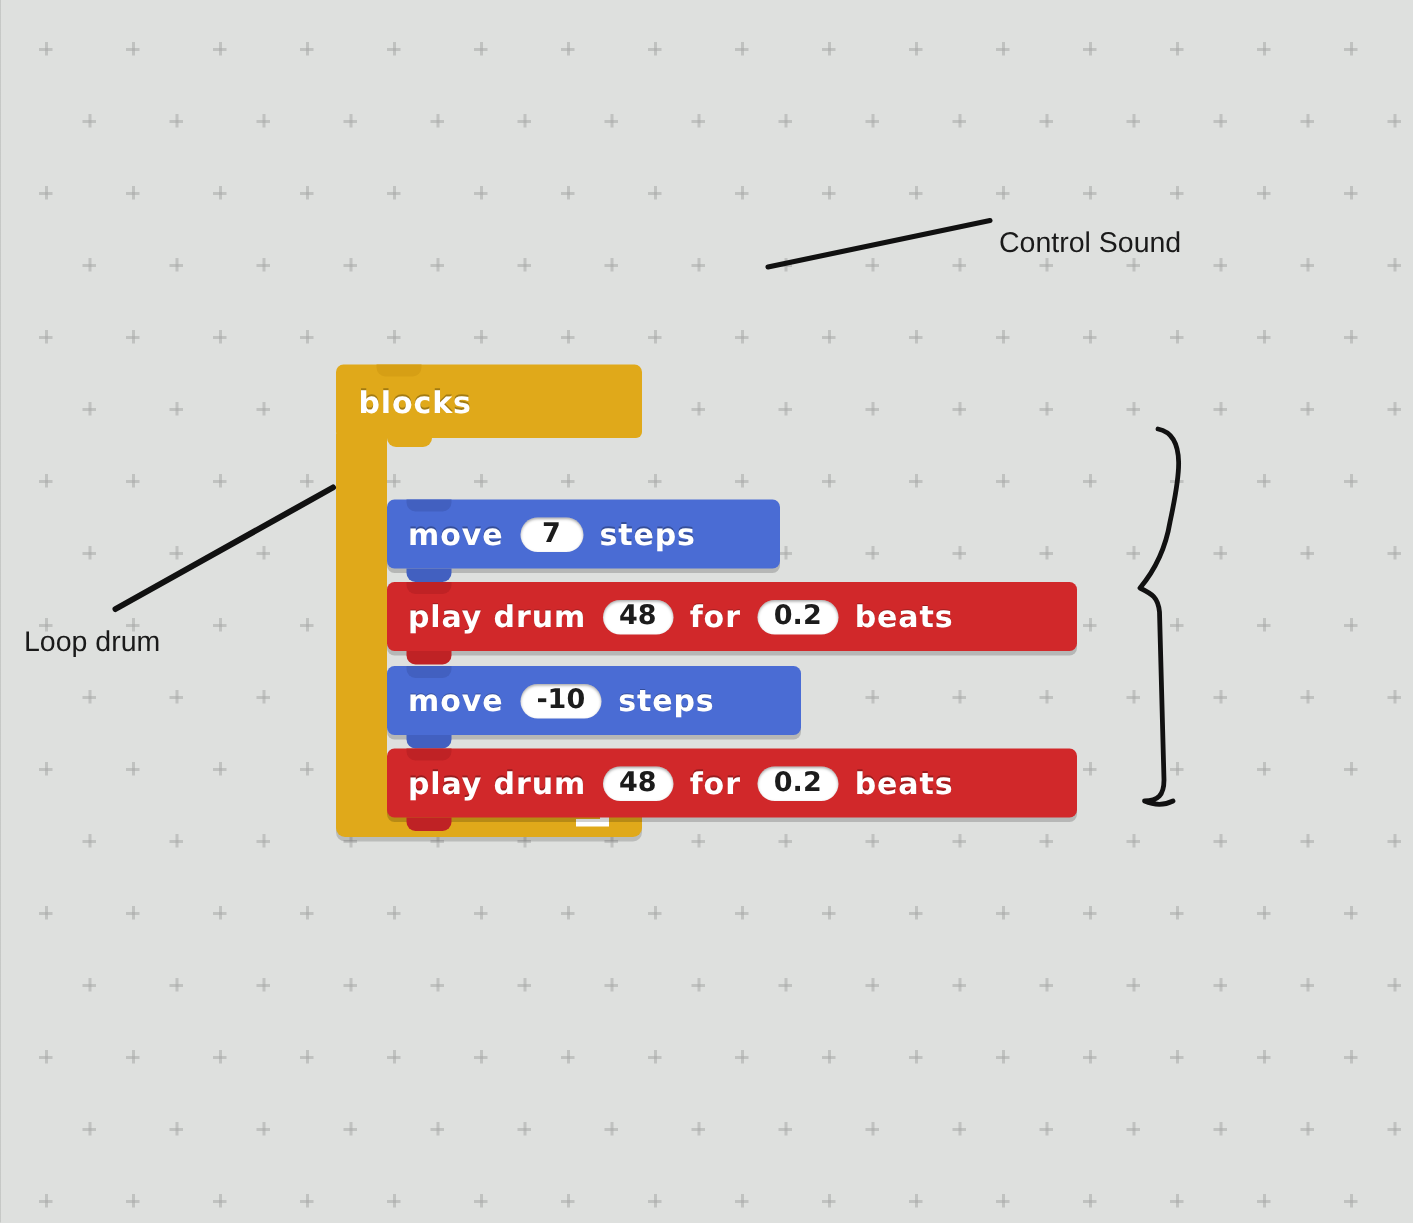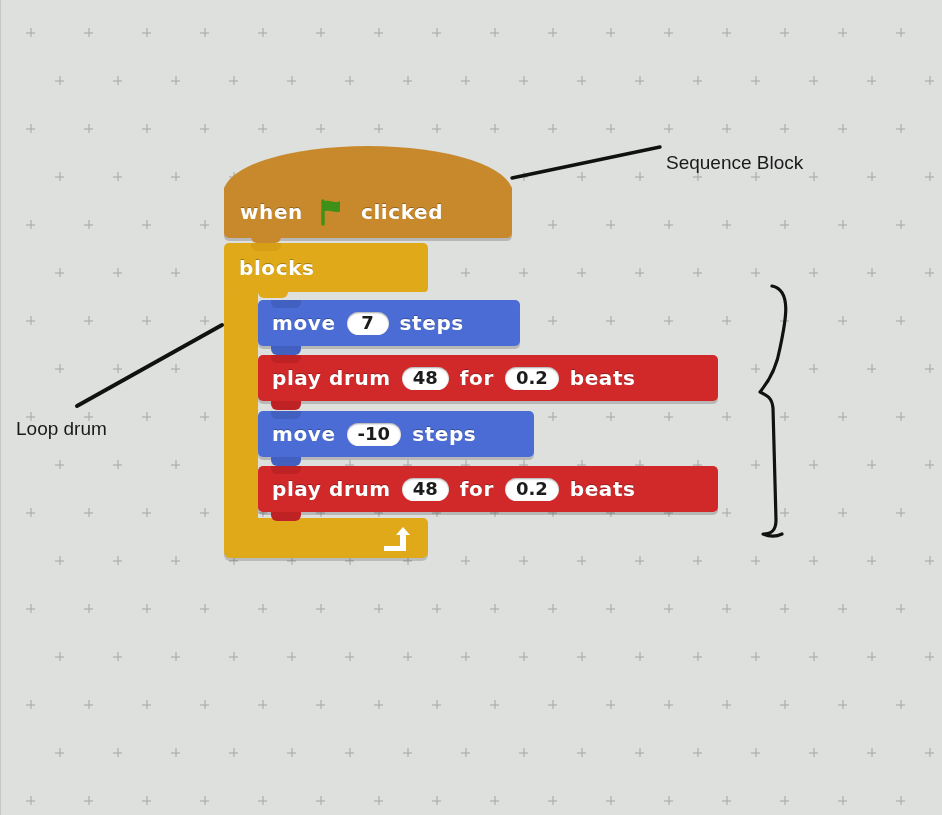--- a/index.html
+++ b/index.html
@@ -162,20 +162,21 @@
     width: 30px;
     height: 28px;
   }
 
   
   .stack {
     position: absolute;
     height: 46px;
     border-radius: 5px;
     box-shadow: 0 3px 0 rgba(0,0,0,0.18);
+    margin-top: 33px;
   }
   .stack > .notch {
     position: absolute;
     left: 13px; top: 0;
     width: 30px; height: 8px;
     border-radius: 0 0 6px 6px;
   }
   .stack > .tab {
     position: absolute;
     left: 13px; top: 46px;
@@ -493,35 +494,20 @@
       <div class="cross" style="left: 490px; top: 796px;"></div>
       <div class="cross" style="left: 548px; top: 796px;"></div>
       <div class="cross" style="left: 606px; top: 796px;"></div>
       <div class="cross" style="left: 664px; top: 796px;"></div>
       <div class="cross" style="left: 722px; top: 796px;"></div>
       <div class="cross" style="left: 780px; top: 796px;"></div>
       <div class="cross" style="left: 838px; top: 796px;"></div>
       <div class="cross" style="left: 896px; top: 796px;"></div>
     </div>
 
-  <div class="piece" id="hat-block">
-    <div class="hat-top"></div>
-    <div class="hat-body"></div>
-    <div class="hat-tab"></div>
-    <div class="hat-text">
-      <span class="block-label">when</span>
-      <span class="flag-icon">
-        <svg viewBox="0 0 28 28" width="28" height="28" aria-hidden="true">
-          <path d="M5 3 L5 26" stroke="#3e9118" stroke-width="3.4" stroke-linecap="round" fill="none"></path>
-          <path d="M5.5 3.2 C11 1.2 16 5.2 22 3.6 L22 13.4 C16 15.2 11 11.3 5.5 13.3 Z" fill="#3e9118"></path>
-        </svg>
-      </span>
-      <span class="block-label">clicked</span>
-    </div>
-  </div>
 
   <div class="piece" id="forever-block">
     <div class="c-top"></div>
     <div class="c-top-notch"></div>
     <div class="c-arm"></div>
     <div class="c-inner-tab"></div>
     <div class="c-bottom">
       <span class="loop-arrow">
         <svg viewBox="0 0 30 28" width="30" height="28" aria-hidden="true">
           <path d="M2 22 L18 22 L18 11 L14 11 L21 3 L28 11 L24 11 L24 27 L2 27 Z" fill="#ffffff"></path>
@@ -581,16 +567,16 @@
 
     <path d="M77 406 L222 325" stroke="#111111" stroke-width="4" fill="none" stroke-linecap="round"></path>
 
     <path d="M772 286 C792 290 786 320 780 348 C776 372 765 386 760 392
              C768 396 772 398 773 408
              L776 520
              C776 530 772 534 763 534
              C770 537 776 537 782 534" stroke="#111111" stroke-width="3.2" fill="none" stroke-linecap="round" stroke-linejoin="round"></path>
   </svg>
 
-  <div class="annot" id="annot-control">Sequence Block</div>
+  <div class="annot" id="annot-control">Control Sound</div>
   <div class="annot" id="annot-loop">Loop drum</div>
 
 </div>
 
 </body></html>

